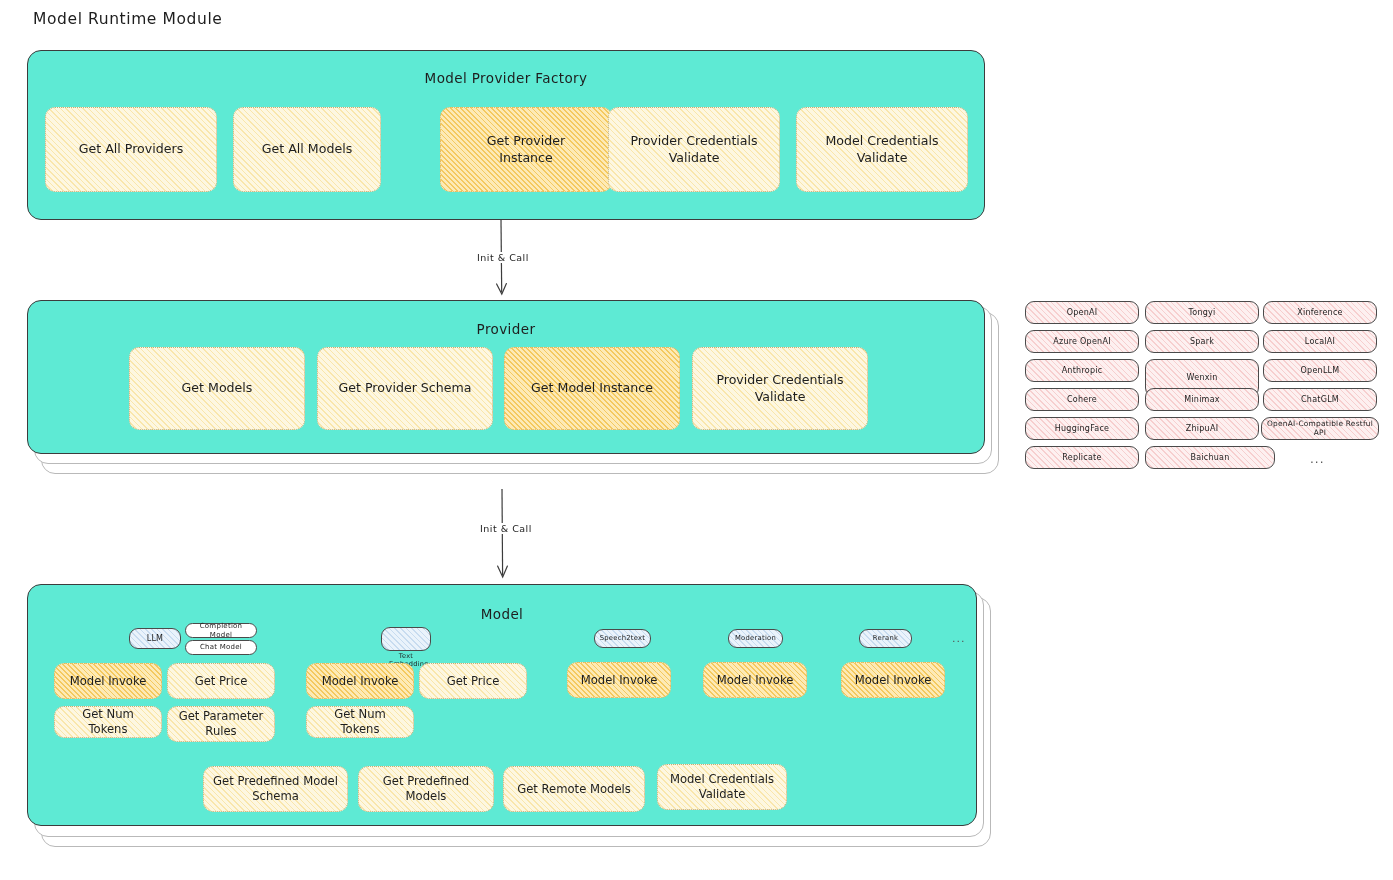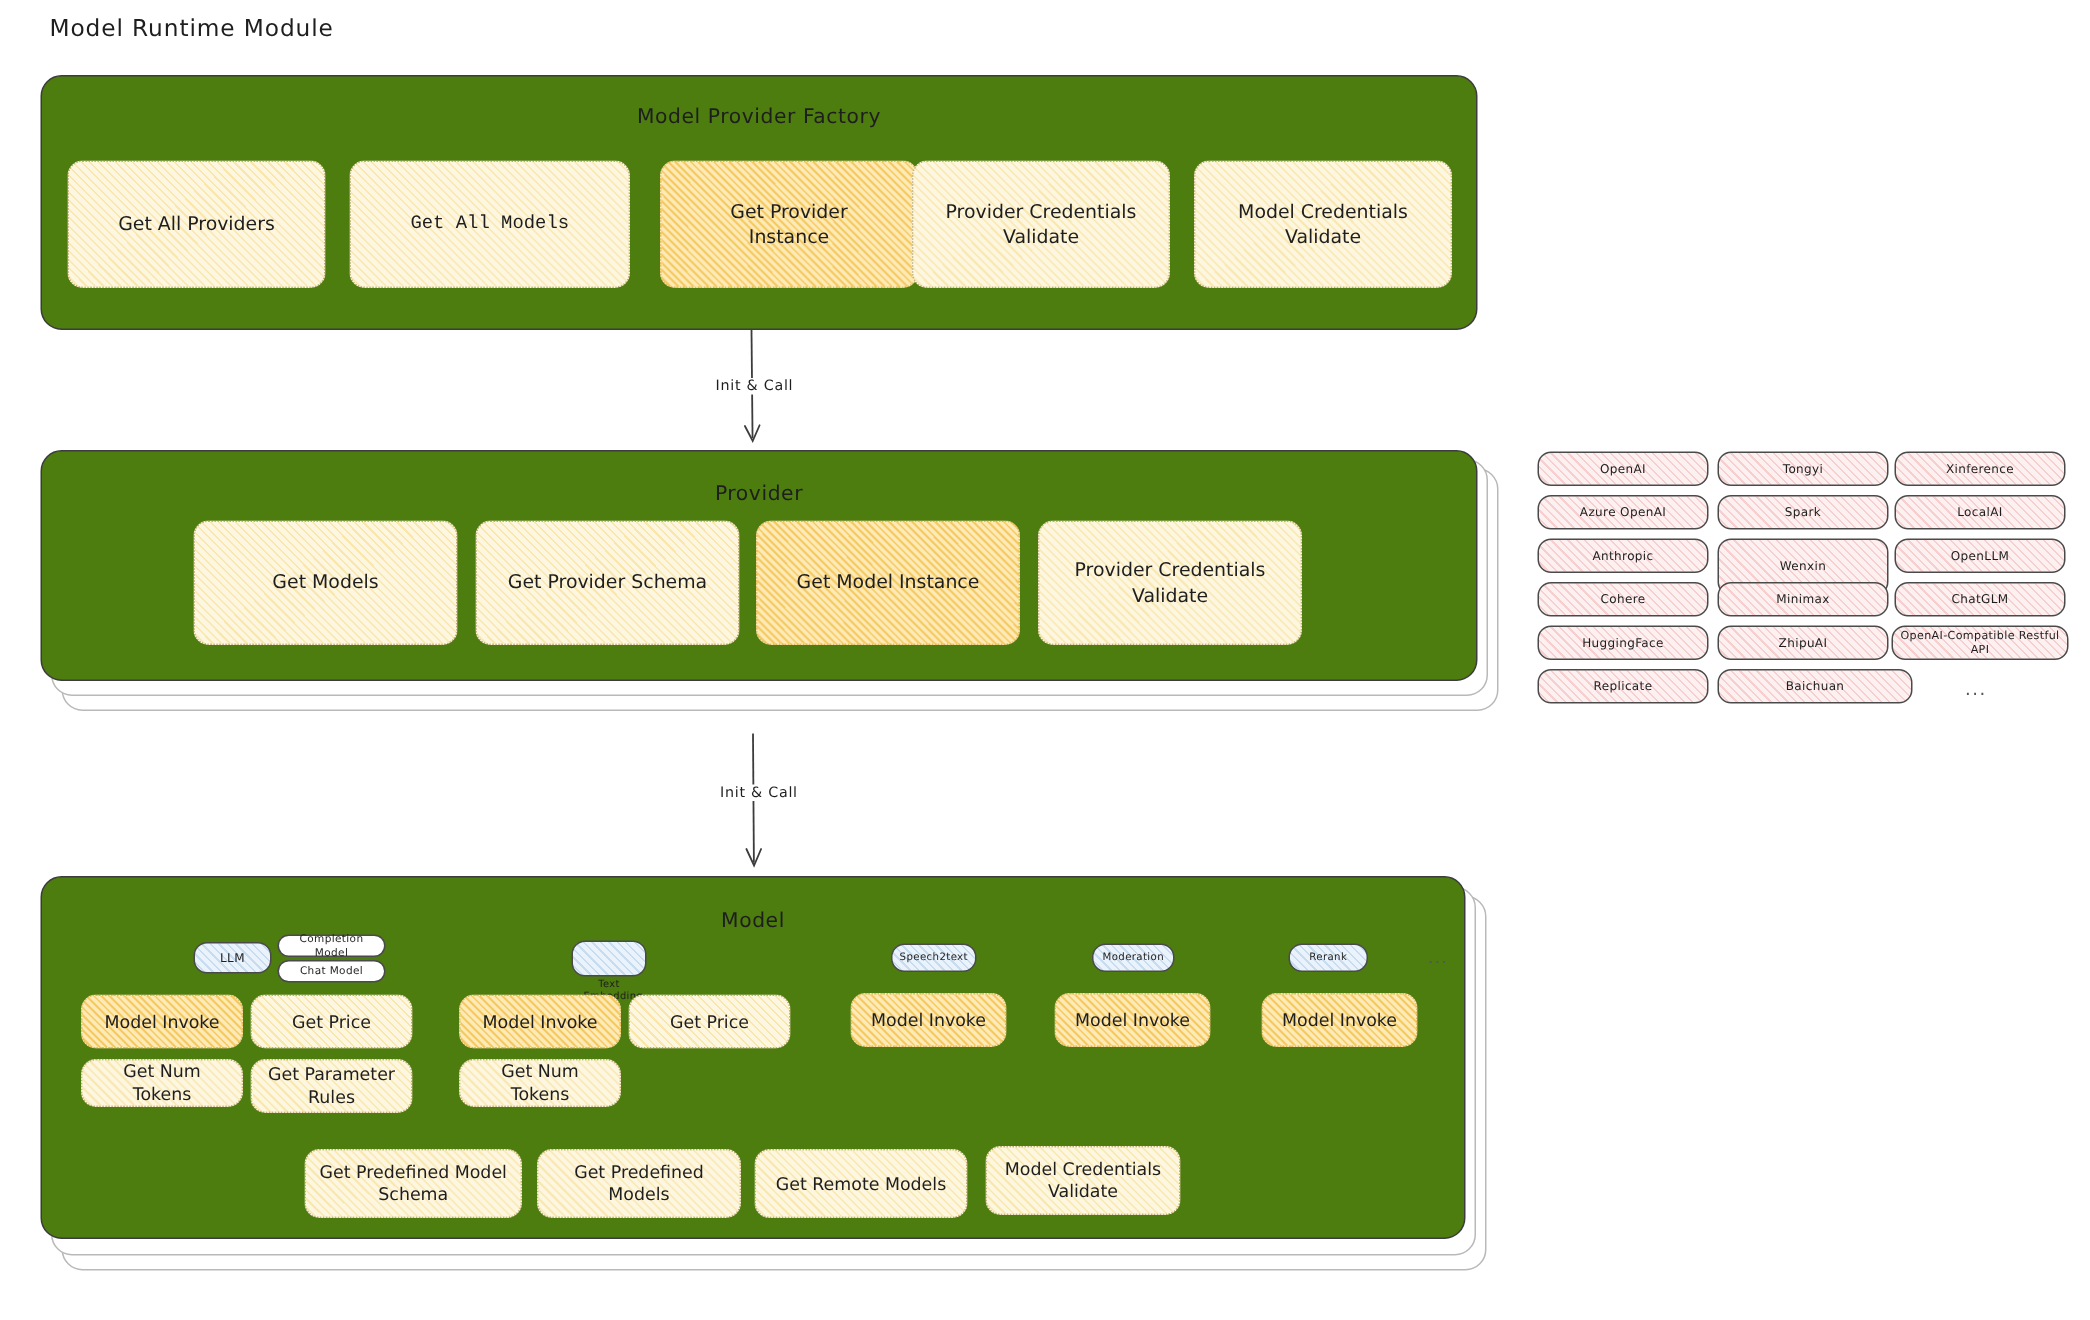--- a/index.html
+++ b/index.html
@@ -17,21 +17,21 @@
   #page-title{
     position:absolute;left:33px;top:10px;
     font-size:15.5px;letter-spacing:.6px;color:#1e1e1e;
   }
 
   
   .panel{
     position:absolute;
     border:1.15px solid #3c3c3c;
     border-radius:14px;
-    background:#4d7c0f;
+    background:#5eead4;
     box-sizing:border-box;
     padding-left:40px;
   }
   .panel-shadow{
     position:absolute;
     border:1.15px solid #b9b9b9;
     border-radius:14px;
     background:#ffffff;
     box-sizing:border-box;
   }
@@ -125,21 +125,21 @@
 
   <div id="page-title">Model Runtime Module</div>
 
   <div class="panel" style="left:27px;top:50px;width:958px;height:170px;">
     <div class="panel-title" style="top:19px;">Model Provider Factory</div>
   </div>
 
   <div class="node hatch-light f13" style="left:45px;top:107px;width:172px;height:85px;">
     <span>Get All Providers</span>
   </div>
-  <div class="node hatch-light f13" style="left:233px;top:107px;width:187px;height:85px;font-family:Liberation Mono, monospace;">
+  <div class="node hatch-light f13" style="left:233px;top:107px;width:148px;height:85px;">
     <span>Get All Models</span>
   </div>
   <div class="node hatch-strong f13" style="left:440px;top:107px;width:172px;height:85px;">
     <span style="max-width:120px;">Get Provider Instance</span>
   </div>
   <div class="node hatch-light f13" style="left:608px;top:107px;width:172px;height:85px;">
     <span style="max-width:130px;">Provider Credentials Validate</span>
   </div>
   <div class="node hatch-light f13" style="left:796px;top:107px;width:172px;height:85px;">
     <span style="max-width:130px;">Model Credentials Validate</span>

